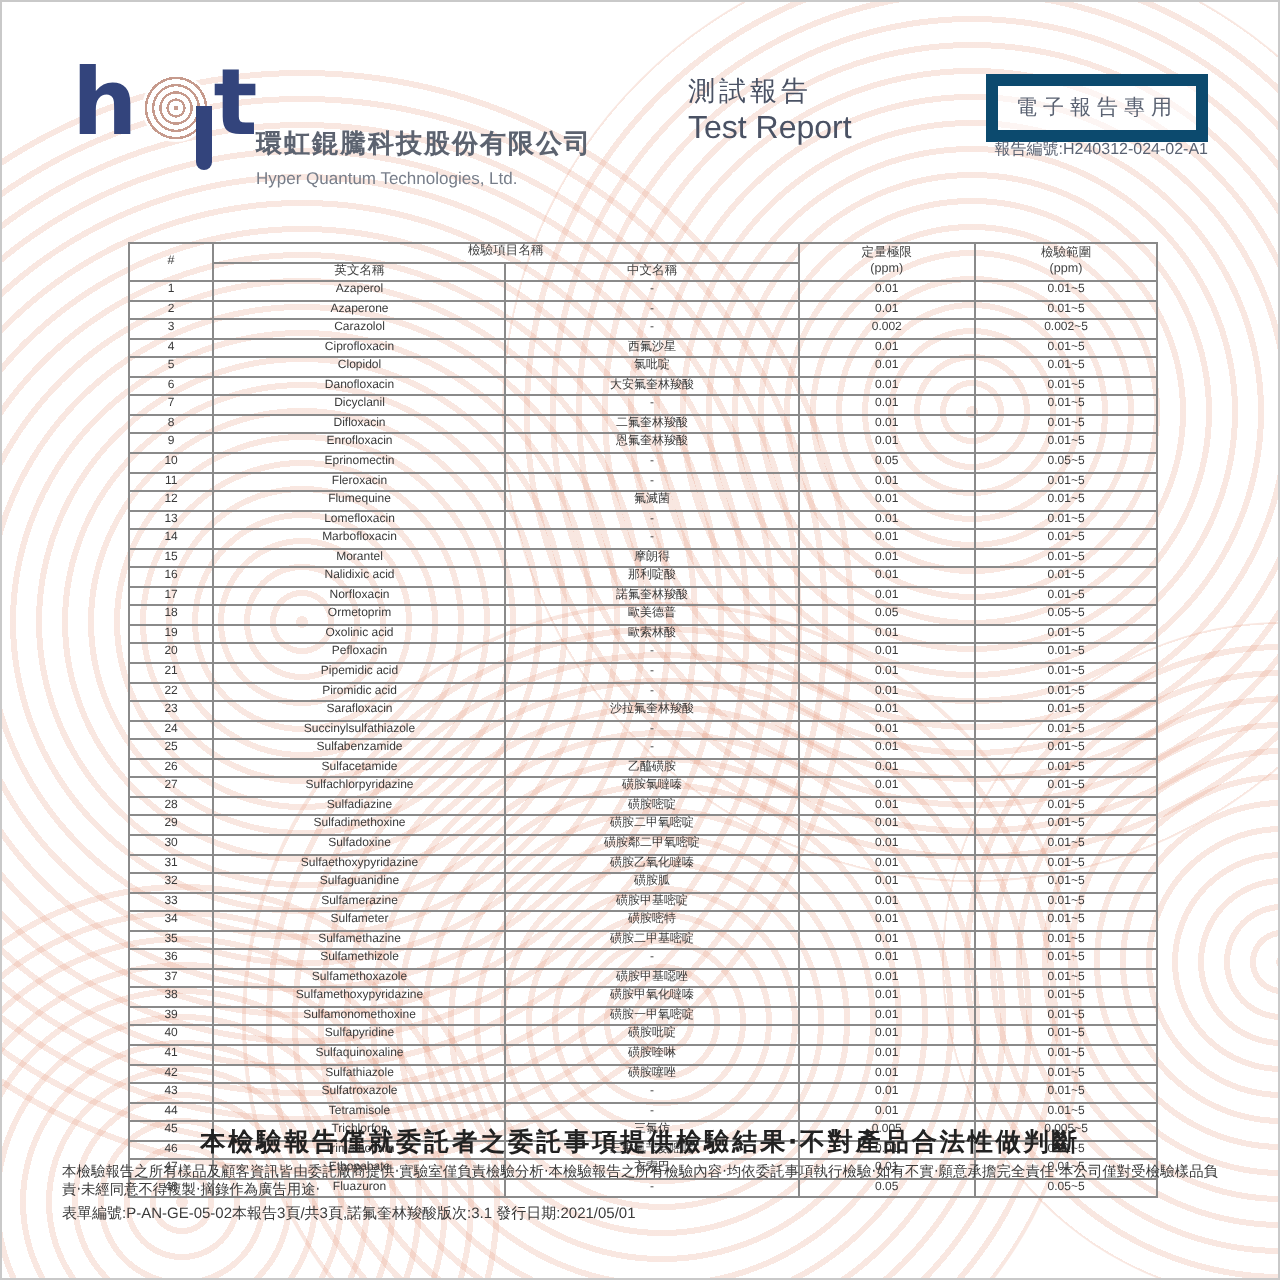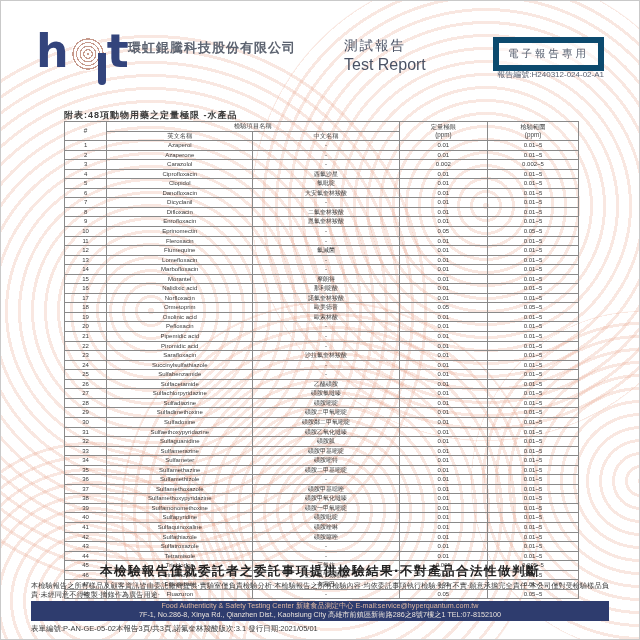--- a/index.html
+++ b/index.html
@@ -21,21 +21,21 @@
   .rings.e{left:470px;top:310px;width:340px;height:340px;}
   
   .header{position:absolute;left:35px;top:28px;right:35px;height:70px;}
   .logo{position:absolute;left:0;top:2px;display:flex;align-items:flex-start;height:52px;}
   .logo-h,.logo-t{font-family:"DejaVu Sans",sans-serif;font-weight:900;font-size:46px;line-height:40px;color:#33447c;}
   .logo-t{margin-left:1px;}
   .logo-q{position:relative;width:34px;height:34px;margin:6px 1px 0 2px;border-radius:50%;
     background:repeating-radial-gradient(circle closest-side,#c69a8c 0 1.2px,#ffffff 1.2px 3.6px);}
   .q-tail{position:absolute;right:-1px;top:16px;width:8px;height:32px;background:#33447c;border-radius:0 0 4px 4px;}
   .company{position:absolute;left:92px;top:10px;}
-  .company-zh{font-size:13px;letter-spacing:1px;color:#5c6370;font-weight:bold;}
+  .company-zh{font-size:13px;letter-spacing:1px;color:#5c6370;font-weight:bold;margin-top:24px;}
   .company-en{font-size:8.5px;color:#777e8a;margin-top:3px;}
   .hright{position:absolute;right:0;top:4px;width:260px;}
   .rtitle{position:absolute;left:0;top:4px;}
   .rtitle-zh{font-size:13.5px;font-weight:normal;color:#4a5264;letter-spacing:2px;}
   .rtitle-en{font-size:16px;color:#4a5264;margin-top:1px;}
   .ebadge{position:absolute;right:0;top:4px;border:6px solid #0c4a6e;color:#5a6272;
     font-size:10.5px;letter-spacing:3px;padding:4px 9px;background:rgba(255,255,255,.6);}
   .rno{position:absolute;right:0;top:36px;font-size:8px;color:#5a6272;text-align:right;}
   
   .caption{position:absolute;left:63px;top:108px;font-size:9px;font-weight:bold;color:#3c3c3c;letter-spacing:1px;}
@@ -76,32 +76,32 @@
   <div class="header">
     <div class="logo">
       <span class="logo-h">h</span>
       <span class="logo-q">
           <span class="q-tail"></span>
         </span>
       <span class="logo-t">t</span>
     </div>
     <div class="company">
       <div class="company-zh">環虹錕騰科技股份有限公司</div>
+      <div class="company-en">Hyper Quantum Technologies, Ltd.</div>
     </div>
     <div class="hright">
       <div class="rtitle">
         <div class="rtitle-zh">測試報告</div>
         <div class="rtitle-en">Test Report</div>
       </div>
       <div class="ebadge">電子報告專用</div>
       <div class="rno">報告編號:H240312-024-02-A1</div>
     </div>
   </div>
 
-  <div class="caption">附表:48項動物用藥之定量極限 -水產品</div>
   <table class="results">
     <thead>
       <tr>
         <th class="c-idx two-line" rowspan="2">#</th>
         <th colspan="2">檢驗項目名稱</th>
         <th class="c-loq two-line" rowspan="2"><span>定量極限</span><br><span>(ppm)</span></th>
         <th class="c-rng two-line" rowspan="2"><span>檢驗範圍</span><br><span>(ppm)</span></th>
       </tr>
       <tr>
         <th class="c-en">英文名稱</th>
@@ -444,24 +444,20 @@
           <td class="c-zh">-</td>
           <td class="c-loq">0.05</td>
           <td class="c-rng">0.05~5</td>
         </tr>
       </tbody>
   </table>
 
   <div class="bottom">
     <div class="statement">本檢驗報告僅就委託者之委託事項提供檢驗結果‧不對產品合法性做判斷</div>
     <div class="disclaimer">本檢驗報告之所有樣品及顧客資訊皆由委託廠商提供‧實驗室僅負責檢驗分析‧本檢驗報告之所有檢驗內容‧均依委託事項執行檢驗‧如有不實‧願意承擔完全責任‧本公司僅對受檢驗樣品負責‧未經同意不得複製‧摘錄作為廣告用途‧</div>
-    <div class="navybar">
-      <div class="l1">Food Authenticity &amp; Safety Testing Center 新建食品測定中心 E-mail:service@hyperquantum.com.tw</div>
-      <div class="l2">7F-1, No.286-8, Xinya Rd., Qianzhen Dist., Kaohsiung City 高雄市前鎮區新衙路286之8號7樓之1 TEL:07-8152100</div>
-    </div>
     <div class="foot">
       <span>表單編號:P-AN-GE-05-02</span>
       <span>本報告3頁/共3頁,諾氟奎林羧酸</span>
       <span>版次:3.1 發行日期:2021/05/01</span>
     </div>
   </div>
 
 </div>
 
 </body></html>

